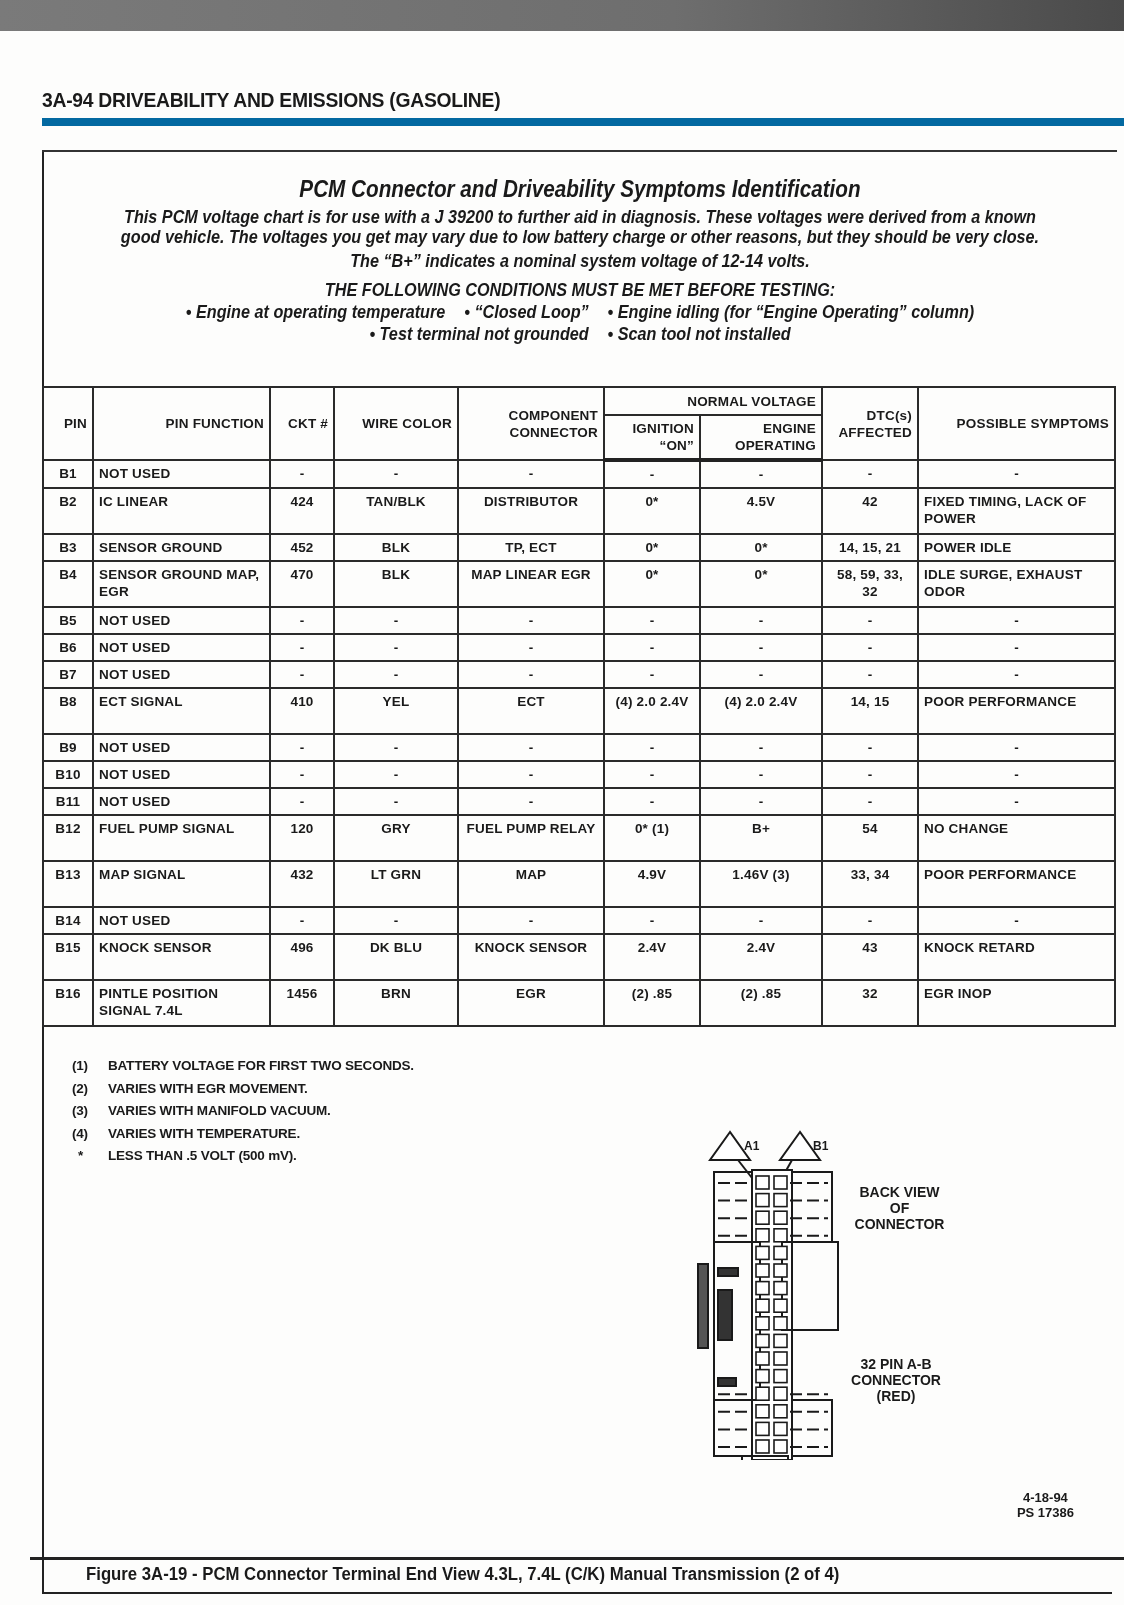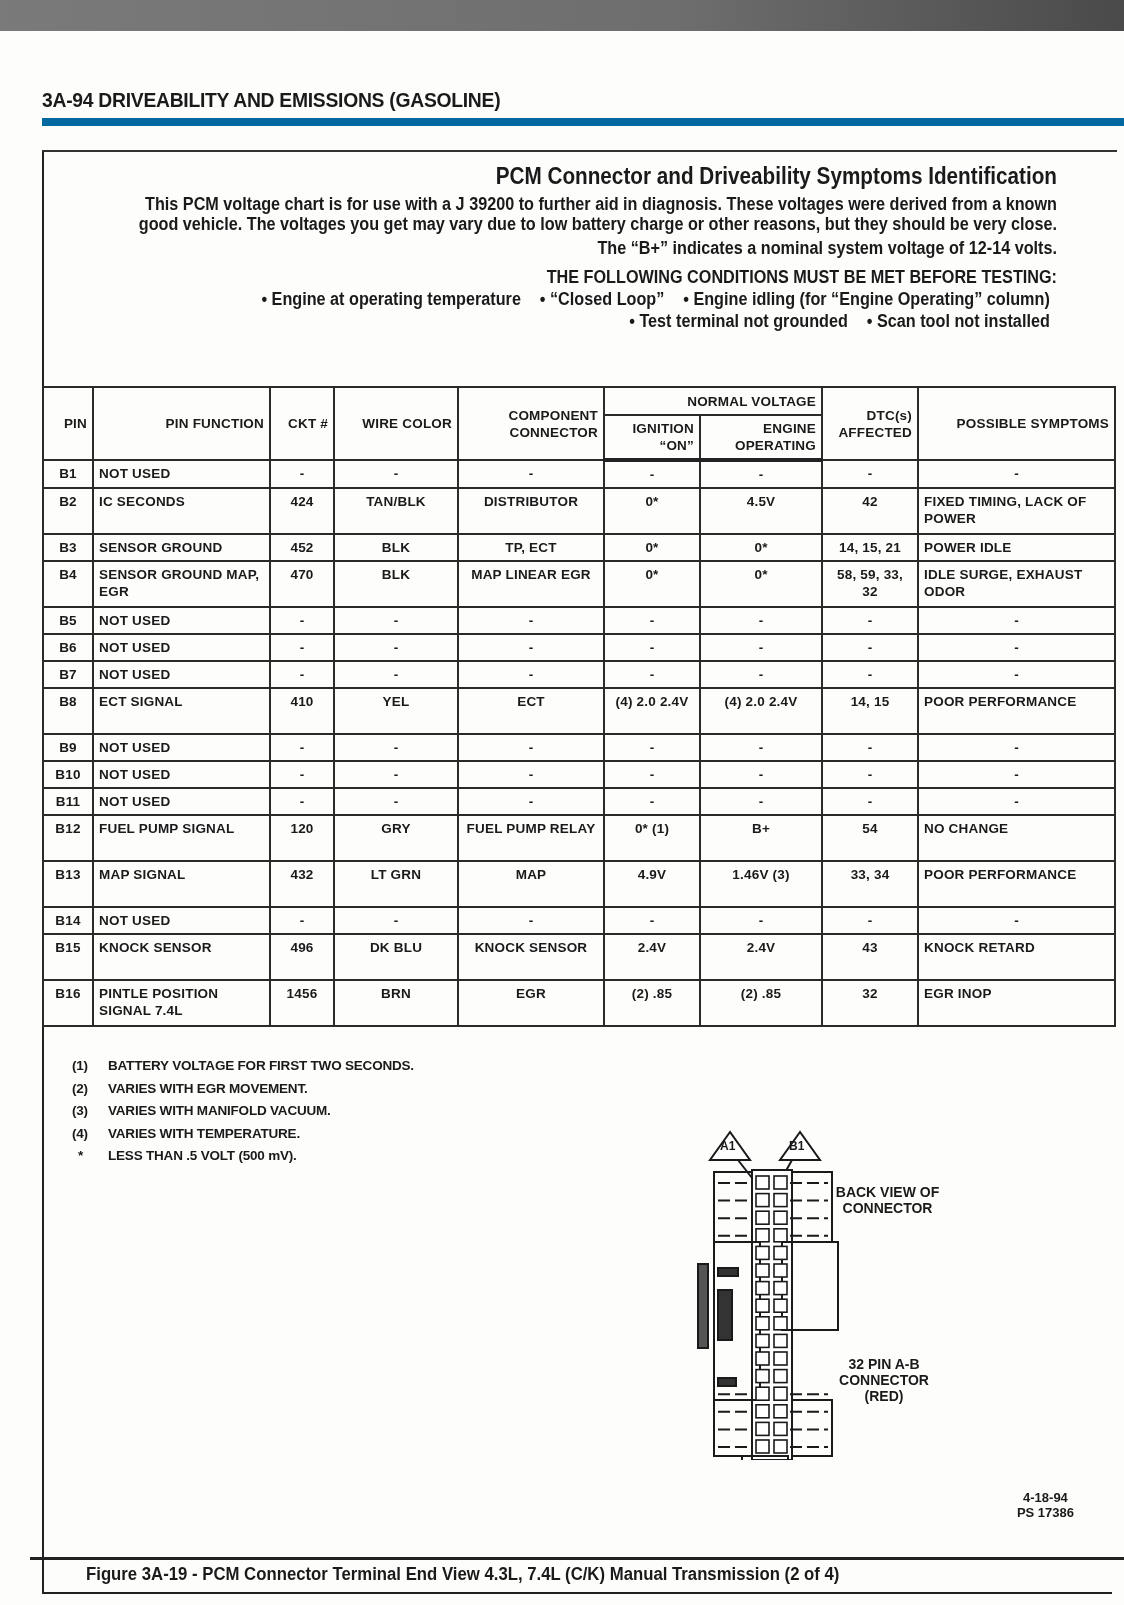--- a/index.html
+++ b/index.html
@@ -20,21 +20,21 @@
     font-size: 21px; font-weight: bold; letter-spacing: -0.3px;
     position: absolute; left: 0; top: 0; transform: scaleX(0.92); transform-origin: left;
   }
   .frame {
     position: absolute; left: 42px; top: 150px; width: 1070px; height: 1444px;
     border: 2px solid #222; border-right: none; box-sizing: border-box;
   }
   .frame-top-rule {
     position: absolute; left: 42px; top: 150px; width: 1075px; height: 2px; background: #333;
   }
-  .intro { position: absolute; left: 50px; top: 160px; width: 1060px; text-align: right; }
+  .intro { position: absolute; left: 50px; top: 173px; width: 1060px; text-align: center; font-style: italic; }
   .intro .title { font-size: 23px; font-weight: bold; margin-top: 3px; transform: scaleX(0.9); }
   .intro .para { font-size: 18px; font-weight: bold; line-height: 20px; margin-top: 4px; transform: scaleX(0.9); }
   .intro .bplus { font-size: 18px; font-weight: bold; margin-top: 4px; transform: scaleX(0.9); }
   .intro .cond-head { font-size: 18px; font-weight: bold; margin-top: 8px; transform: scaleX(0.9); }
   .intro .cond { font-size: 18px; font-weight: bold; line-height: 22px; transform: scaleX(0.9); }
   .intro .cond span { margin: 0 8px; }
 
   table.pcm {
     position: absolute; left: 42px; top: 386px; width: 1072px;
     border-collapse: collapse; table-layout: fixed;
@@ -48,21 +48,21 @@
   table.pcm td.c { text-align: center; }
   table.pcm td.l { text-align: left; }
   table.pcm tr.single td { height: 18px; padding-top: 4px; padding-bottom: 3px; }
   table.pcm tr.double td { height: 36px; }
 
   .notes { position: absolute; left: 72px; top: 1055px; font-size: 13.5px; font-weight: bold; line-height: 22.5px; letter-spacing: -0.2px; }
   .notes .note { display: flex; }
   .notes .num { width: 36px; }
 
   .connector { position: absolute; left: 690px; top: 1120px; width: 260px; height: 340px; }
-  .conn-label { position: absolute; font-size: 14px; font-weight: bold; text-align: center; line-height: 16px; }
+  .conn-label { position: absolute; font-size: 14px; font-weight: bold; text-align: center; line-height: 16px; padding-left: 24px; }
 
   .stamp { position: absolute; right: 50px; top: 1490px; font-size: 13px; font-weight: bold; text-align: center; line-height: 15px; }
   .caption-rule { position: absolute; left: 30px; top: 1557px; width: 1094px; height: 3px; background: #222; }
   .caption { position: absolute; left: 86px; top: 1564px; font-size: 18px; font-weight: bold; transform: scaleX(0.93); transform-origin: left; white-space: nowrap; }
 </style>
 </head>
 <body>
 
 <div class="top-shade"></div>
 
@@ -124,21 +124,21 @@
         <td class="c">-</td>
         <td class="c">-</td>
         <td class="c">-</td>
         <td class="c">-</td>
         <td class="c">-</td>
         <td class="c">-</td>
         <td class="c">-</td>
       </tr>
       <tr class="double">
         <td class="c">B2</td>
-        <td class="l">IC  SECONDS</td>
+        <td class="l">IC  LINEAR</td>
         <td class="c">424</td>
         <td class="c">TAN/BLK</td>
         <td class="c">DISTRIBUTOR</td>
         <td class="c">0*</td>
         <td class="c">4.5V</td>
         <td class="c">42</td>
         <td class="l">FIXED TIMING, LACK OF POWER</td>
       </tr>
       <tr class="single">
         <td class="c">B3</td>

